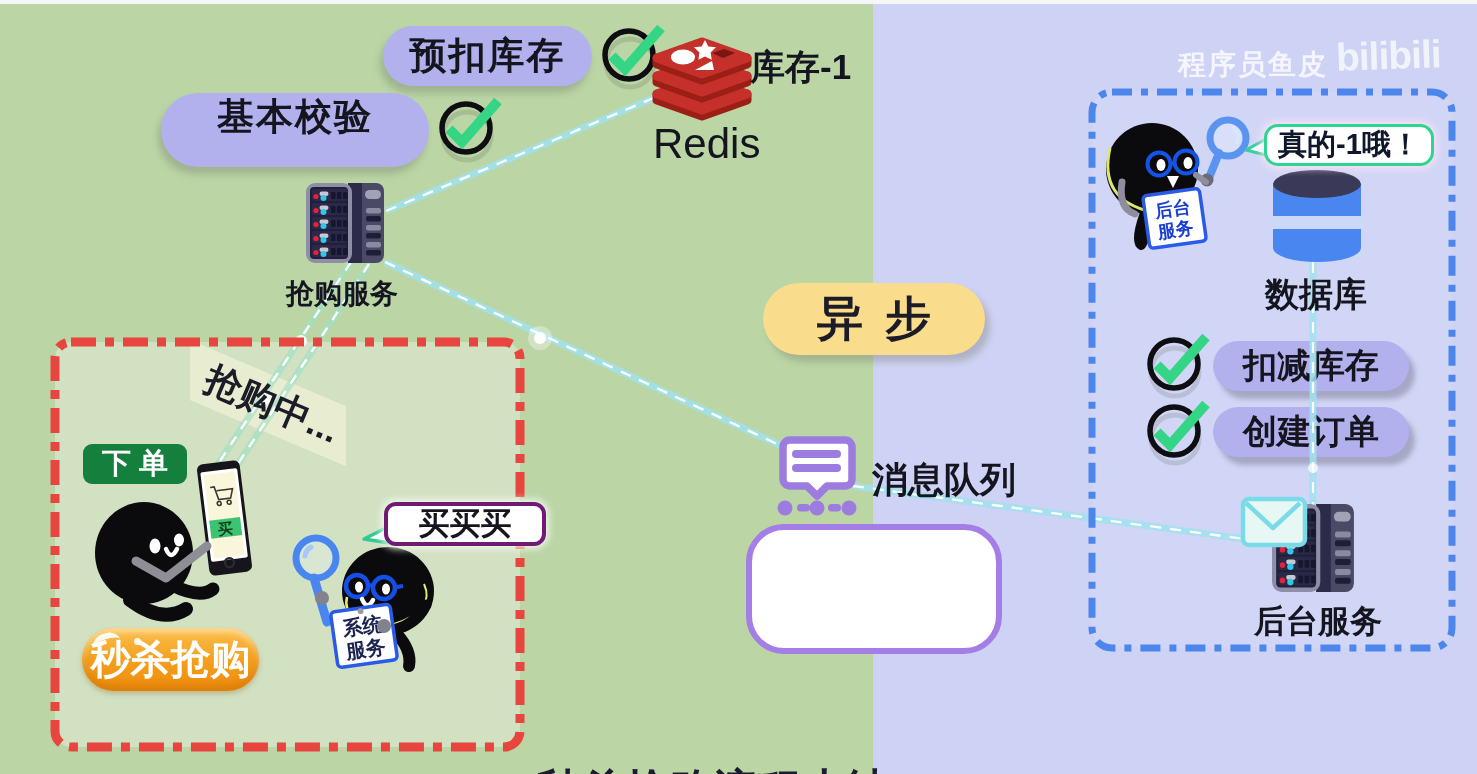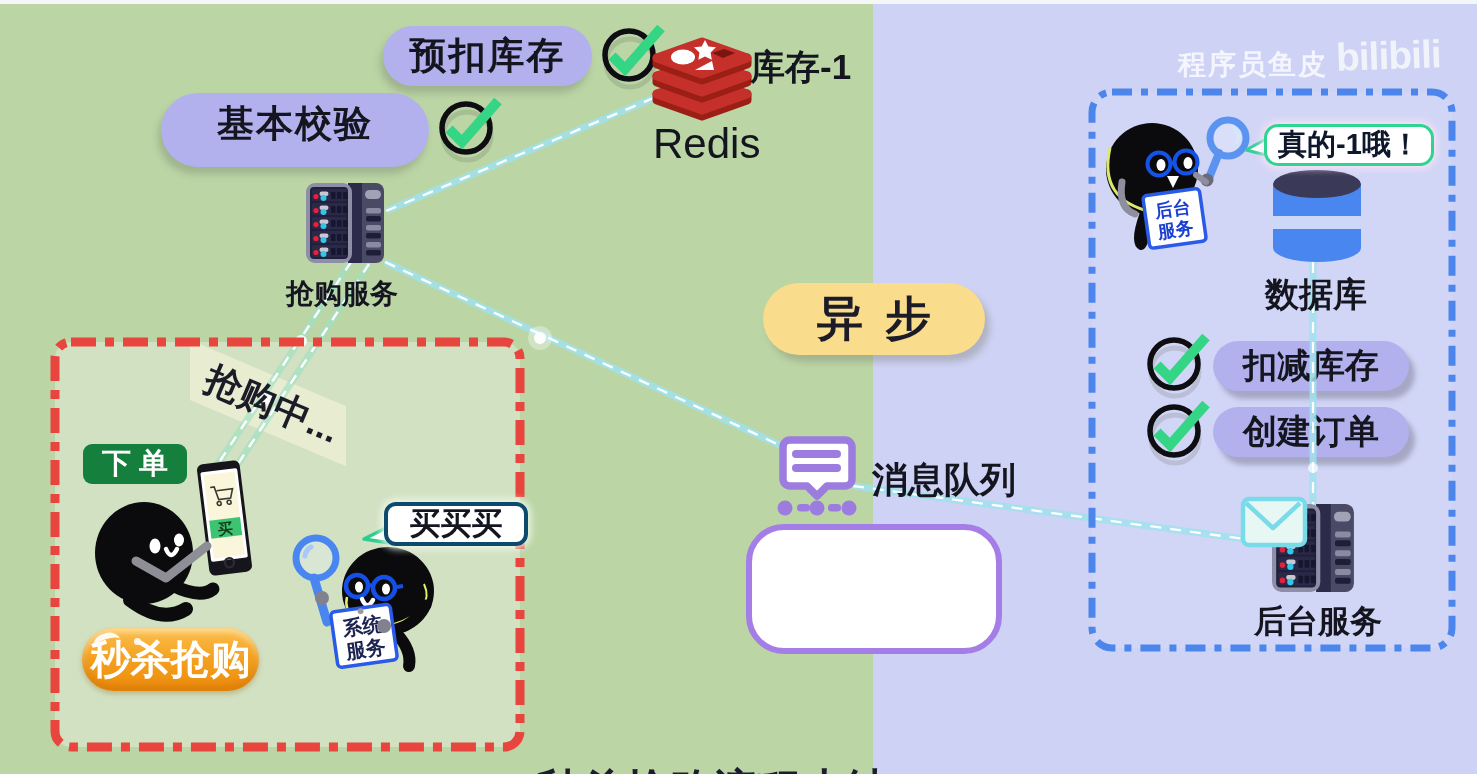--- a/index.html
+++ b/index.html
@@ -207,32 +207,32 @@
       <text x="1174" y="236" font-size="18" font-weight="bold" fill="#1a3fd0" text-anchor="middle">服务</text>
     </g>
   </g>
 
   <path d="M390,526 L364,539 L390,543 Z" fill="#fff" stroke="#2ecc90" stroke-width="3.5" stroke-linejoin="round"></path>
   <path d="M1270,137 L1246,150 L1270,156 Z" fill="#fff" stroke="#35cf9a" stroke-width="3" stroke-linejoin="round"></path>
 </svg>
 
 <div class="abs pill" style="left:383px;top:26px;width:209px;height:60px;font-size:37px;z-index:7;letter-spacing:2px;box-shadow:-3px 7px 7px rgba(120,130,110,.4);">预扣库存</div>
 <div class="abs" style="left:161px;top:93px;width:268px;height:74px;background:#b2b1ee;border-radius:37px;z-index:7;text-align:center;color:#15151f;box-shadow:-3px 7px 7px rgba(120,130,110,.4);">
-  <div style="font-size:37px;font-weight:bold;line-height:44px;margin-top:9px;letter-spacing:2px;">基本校验</div>
+  <div style="font-size:37px;font-weight:bold;line-height:44px;margin-top:2px;letter-spacing:2px;">基本校验</div>
 </div>
 <div class="abs lbl" style="left:750px;top:36px;font-size:35px;z-index:7;margin-top:8px;">库存-1</div>
 <div class="abs lbl" style="left:653px;top:120px;font-size:42px;z-index:7;font-weight:normal;">Redis</div>
 <div class="abs lbl" style="left:286px;top:275px;font-size:28px;z-index:7;">抢购服务</div>
 <div class="abs" style="left:763px;top:283px;width:222px;height:72px;background:#f9dc8c;border-radius:40px;z-index:7;display:flex;align-items:center;justify-content:center;font-size:46px;font-weight:bold;color:#1c1c28;letter-spacing:22px;box-shadow:5px 7px 6px rgba(120,120,110,.35);text-indent:22px;">异步</div>
 <div class="abs lbl" style="left:872px;top:456px;font-size:36px;z-index:7;">消息队列</div>
 <div class="abs" style="left:746px;top:524px;width:256px;height:130px;background:#fff;border:6px solid #a47ee6;border-radius:38px;z-index:7;box-sizing:border-box;"></div>
 <div class="abs lbl" style="left:1265px;top:272px;font-size:34px;z-index:7;">数据库</div>
 <div class="abs lbl" style="left:1254px;top:600px;font-size:32px;z-index:7;">后台服务</div>
 <div class="abs" style="left:83px;top:444px;width:104px;height:40px;background:#15803d;border-radius:9px;z-index:7;display:flex;align-items:center;justify-content:center;color:#fff;font-weight:bold;font-size:29px;letter-spacing:8px;text-indent:8px;">下单</div>
 <div class="abs" style="left:82px;top:628px;width:177px;height:63px;border-radius:32px;z-index:7;display:flex;align-items:center;justify-content:center;color:#fff;font-weight:bold;font-size:40px;background:linear-gradient(180deg,#fbbf4e 0%,#f4a01e 50%,#ee8c0c 100%);box-shadow:inset 0 -5px 8px rgba(200,110,0,.55), inset 0 4px 6px rgba(255,235,180,.8), 0 3px 5px rgba(150,110,40,.35);">秒杀抢购
   <div class="abs" style="left:11px;top:5px;width:28px;height:15px;border:0;border-top:6px solid rgba(255,255,255,.92);border-radius:50%;transform:rotate(-18deg);"></div>
   <div class="abs" style="left:52px;top:10px;width:7px;height:7px;background:rgba(255,255,255,.9);border-radius:50%;"></div>
 </div>
-<div class="abs" style="left:384px;top:502px;width:144px;height:44px;background:#fff;border:4px solid #0c4a6e;border-radius:12px;z-index:7;box-sizing:border-box;display:flex;align-items:center;justify-content:center;box-shadow:0 0 7px 3px rgba(240,248,235,.9);font-size:31px;font-weight:bold;color:#15151f;">买买买</div>
+<div class="abs" style="left:384px;top:502px;width:162px;height:44px;background:#fff;border:4px solid #701a75;border-radius:12px;z-index:7;box-sizing:border-box;display:flex;align-items:center;justify-content:center;box-shadow:0 0 7px 3px rgba(240,248,235,.9);font-size:31px;font-weight:bold;color:#15151f;">买买买</div>
 <div class="abs" style="left:1264px;top:124px;width:170px;height:42px;background:#fff;border:3px solid #2ed58e;border-radius:14px;z-index:7;box-sizing:border-box;display:flex;align-items:center;justify-content:center;box-shadow:0 0 7px 3px rgba(252,228,248,.8);font-size:29px;font-weight:bold;color:#0f172a;">真的-1哦！</div>
 <div class="abs" style="left:1178px;top:46px;font-size:28px;font-weight:bold;color:rgba(250,251,255,.85);z-index:7;letter-spacing:2px;">程序员鱼皮</div>
 <div class="abs" style="left:1336px;top:34px;font-size:39px;font-weight:bold;color:rgba(246,247,250,.88);z-index:7;letter-spacing:-1px;transform:rotate(-2deg);">bilibili</div>
 <div class="abs lbl" style="left:537px;top:761px;font-size:44px;z-index:7;color:#1c1c30;">秒杀抢购流程小结</div>
 
 </body></html>

